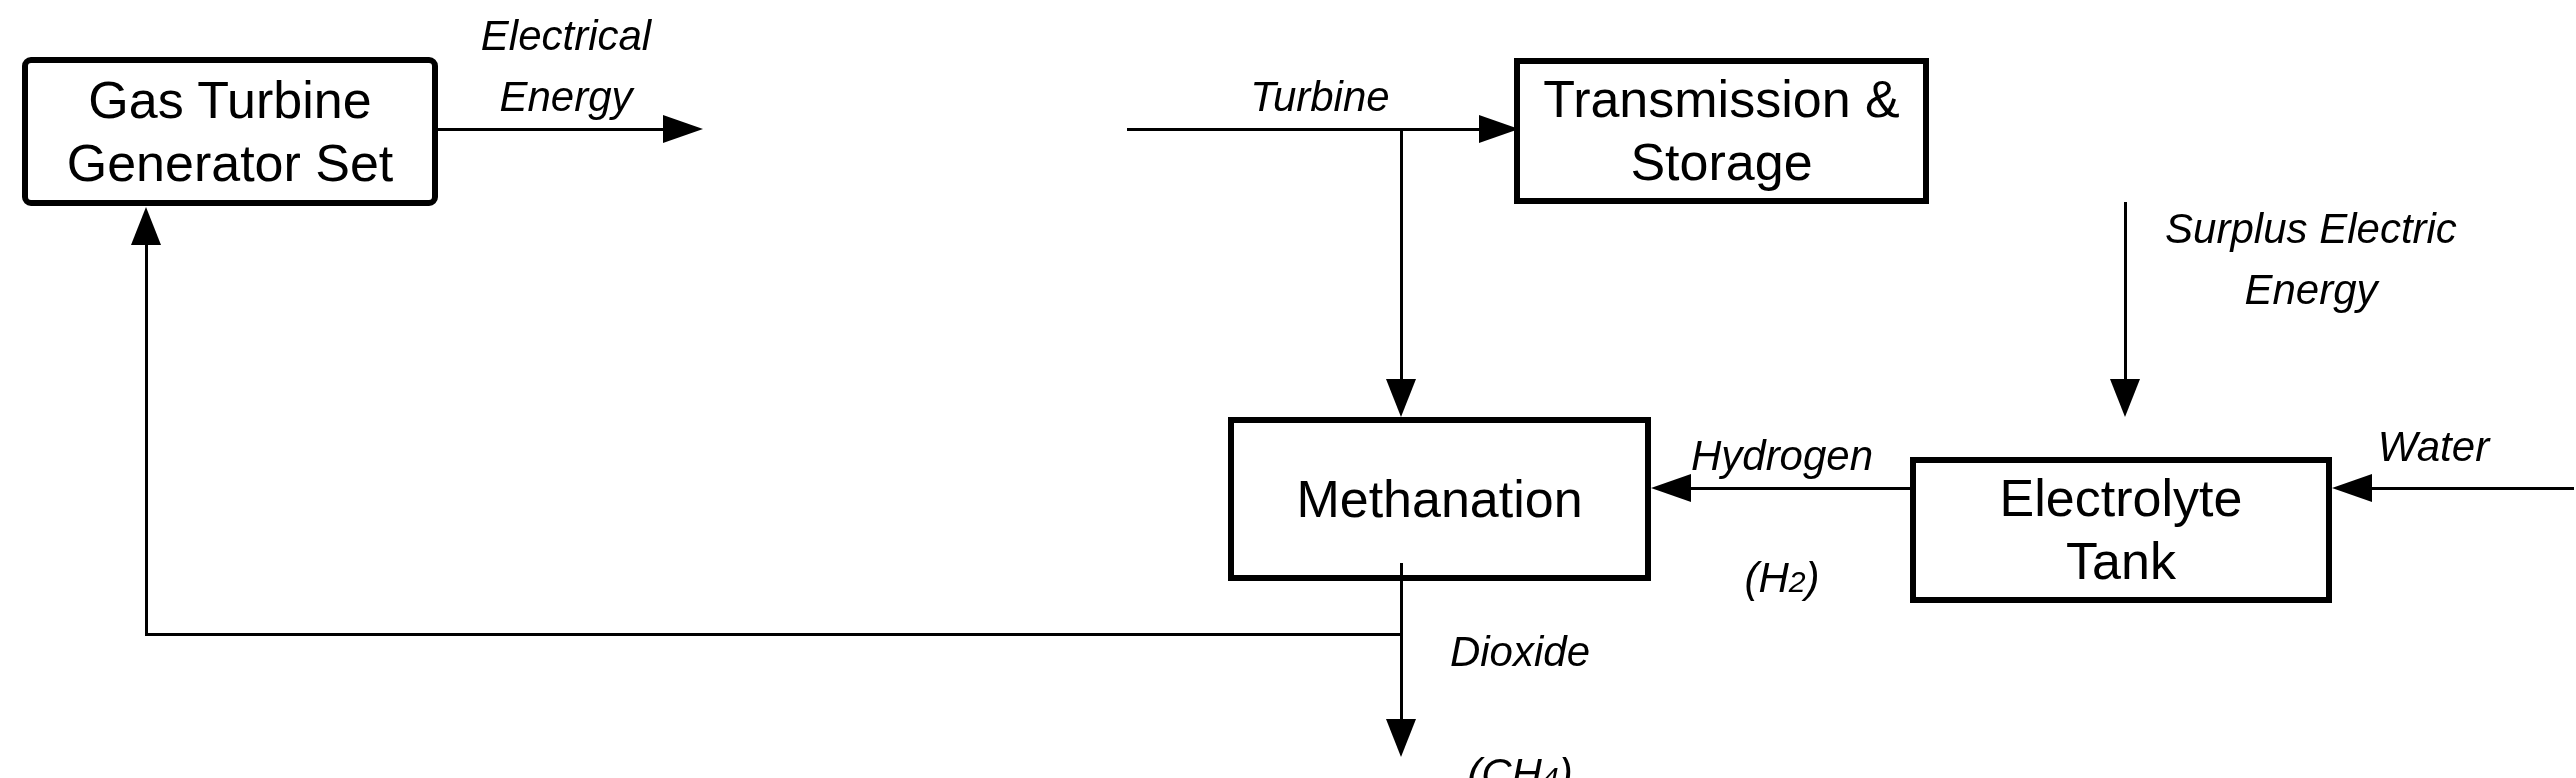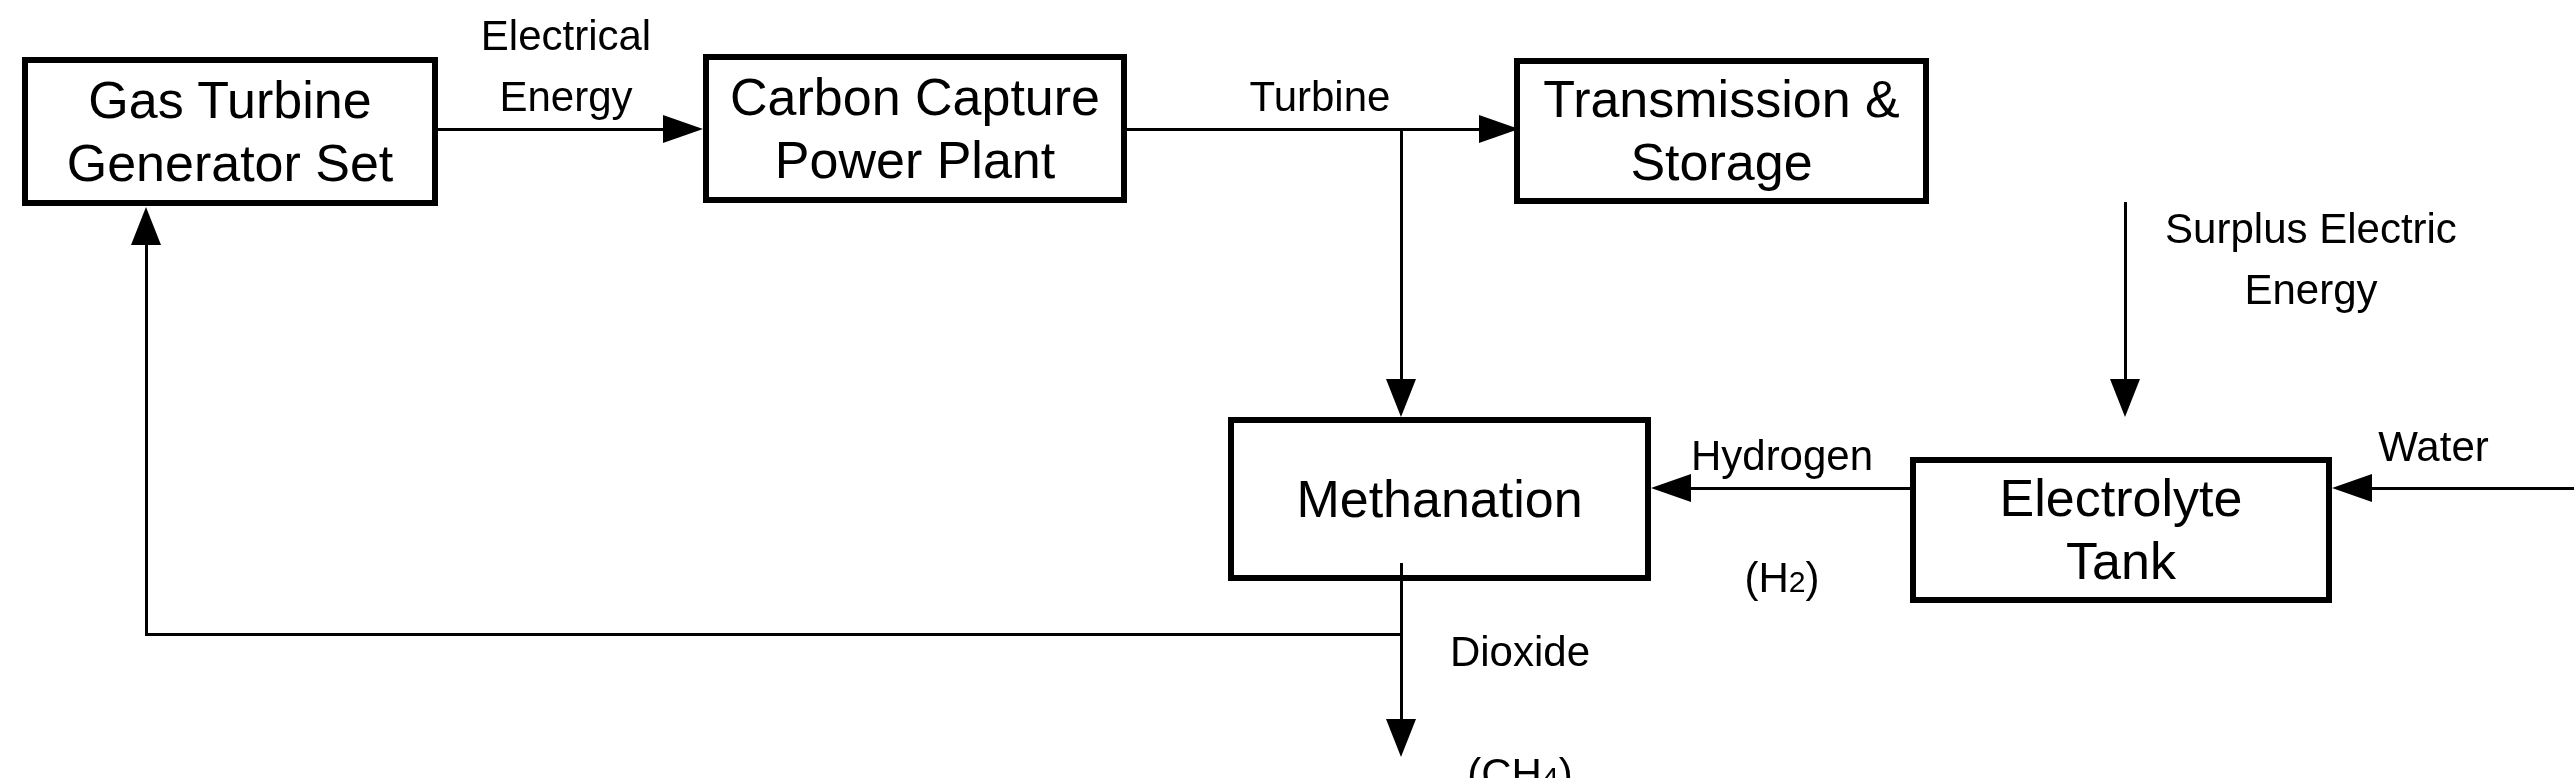--- a/index.html
+++ b/index.html
@@ -19,34 +19,35 @@
     text-align:center;
     font-size:52px; line-height:63px;
     white-space:pre-line;
     box-sizing:border-box;
   }
   .lbl {
     position:absolute;
     font-size:42px; line-height:61px;
     text-align:center;
     white-space:pre-line;
+    font-style:italic;
   }
   .lbl .ln { display:block; }
   .sub { font-size:0.72em; }
   .hline, .vline { position:absolute; background:#000000; }
   .hline { height:2.6px; }
   .vline { width:2.6px; }
   .ah { position:absolute; width:0; height:0; }
   .ah-right { border-top:14px solid transparent; border-bottom:14px solid transparent; border-left:40px solid #000000; }
   .ah-left  { border-top:14px solid transparent; border-bottom:14px solid transparent; border-right:40px solid #000000; }
   .ah-down  { border-left:15px solid transparent; border-right:15px solid transparent; border-top:38px solid #000000; }
   .ah-up    { border-left:15px solid transparent; border-right:15px solid transparent; border-bottom:38px solid #000000; }
 
   
-  #node-gas-turbine    { left:22px;   top:57px;  width:416px; height:149px; }
+  #node-gas-turbine    { left:22px;   top:57px;  width:416px; height:149px;border-radius:9px; }
   #node-carbon-capture { left:703px;  top:54px;  width:424px; height:149px; }
   #node-transmission   { left:1514px; top:58px;  width:415px; height:146px; }
   #node-methanation    { left:1228px; top:417px; width:423px; height:164px; }
   #node-electrolyte    { left:1910px; top:417px; width:422px; height:146px;margin-top:40px; }
 
   
   #lbl-electrical { left:392px;  top:5.2px;   width:348px; }
   #lbl-co2        { left:1146px; top:5.2px;   width:348px; }
   #lbl-surplus    { left:2137px; top:198px; width:348px; }
   #lbl-hydrogen   { left:1608px; top:364px; width:348px; }
@@ -79,24 +80,20 @@
   #head-fb-up     { left:131px;  top:207px; }
 </style>
 </head>
 <body>
 
 <div id="canvas">
 
   <div class="node" id="node-gas-turbine">
     <span>Gas Turbine
 Generator Set</span>
-  </div>
-  <div class="node" id="node-carbon-capture">
-    <span>Carbon Capture
-Power Plant</span>
   </div>
   <div class="node" id="node-transmission">
     <span>Transmission &amp;
 Storage</span>
   </div>
   <div class="node" id="node-methanation">
     <span>Methanation</span>
   </div>
   <div class="node" id="node-electrolyte">
     <span>Electrolyte

